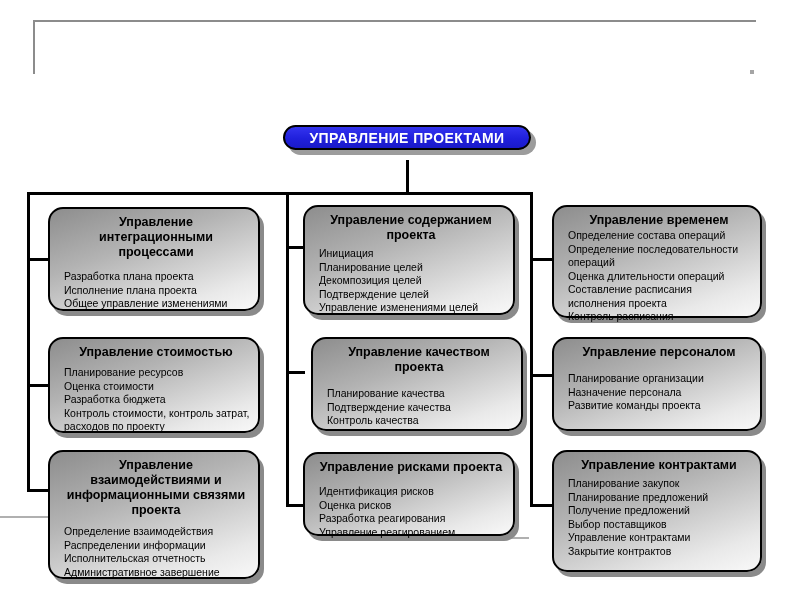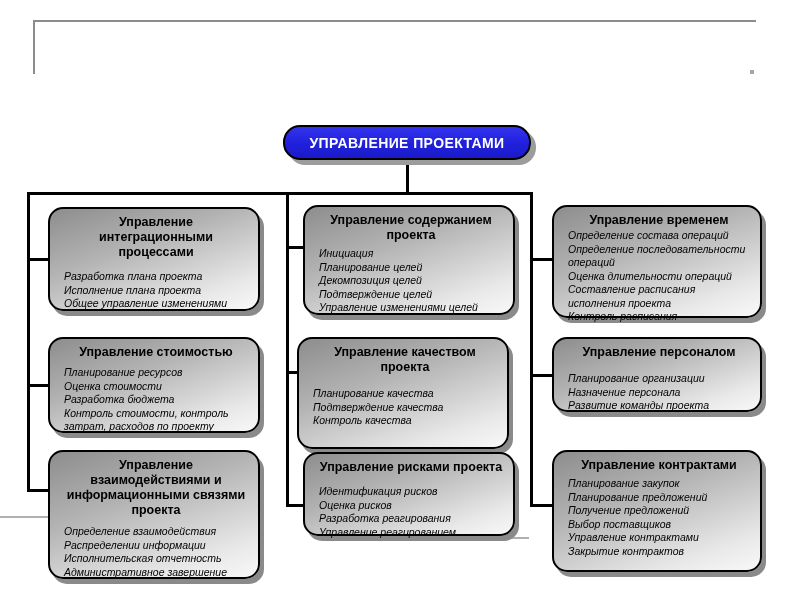--- a/index.html
+++ b/index.html
@@ -6,21 +6,21 @@
   #stage{
     position:relative;width:800px;height:600px;background:#ffffff;overflow:hidden;
     font-family:"Liberation Sans",sans-serif;color:#000;
   }
   
   .decor{position:absolute;background:#8c8c8c;}
   
   .conn{position:absolute;background:#000;}
   
   .root-node{
-    position:absolute;left:283px;top:125px;width:248px;height:35px;
+    position:absolute;left:283px;top:125px;width:248px;height:25px;
     background:linear-gradient(180deg,#3434ef 0%,#2020dc 55%,#1a1ac8 100%);
     border:2px solid #000;border-radius:17px;
     box-shadow:5px 5px 0 #9c9c9c;
     display:flex;align-items:center;justify-content:center;
     box-sizing:border-box;
   }
   .root-node .root-label{
     color:#fff;font-weight:bold;font-size:14px;letter-spacing:.4px;white-space:nowrap;
   }
   
@@ -29,27 +29,27 @@
     background:linear-gradient(160deg,#8d8d8d 0%,#b3b3b3 38%,#e9e9e9 82%,#f8f8f8 100%);
     border:2px solid #000;border-radius:15px;
     box-shadow:4px 5px 0 #8a8a8a;
     padding:5px 8px 4px 12px;
   }
   .box .title{
     font-weight:bold;font-size:12.5px;line-height:15px;text-align:center;
     margin:1px 2px 10px 2px;
   }
   .box ul{list-style:none;margin:0;padding:0 0 0 2px;}
-  .box li{font-size:10.5px;line-height:13.5px;font-style:italic;}
+  .box li{font-size:10.5px;line-height:13.5px;}
   .b1{left:48px;top:207px;width:212px;height:104px;}
   .b2{left:303px;top:205px;width:212px;height:110px;}
   .b3{left:552px;top:205px;width:210px;height:113px;}
   .b4{left:48px;top:337px;width:212px;height:96px;}
-  .b5{left:297px;top:337px;width:212px;height:112px;}
-  .b6{left:552px;top:337px;width:210px;height:75px;}
+  .b5{left:311px;top:337px;width:212px;height:94px;}
+  .b6{left:552px;top:337px;width:210px;height:94px;}
   .b7{left:48px;top:450px;width:212px;height:129px;}
   .b8{left:303px;top:452px;width:212px;height:84px;}
   .b9{left:552px;top:450px;width:210px;height:122px;}
   .b2 .title,.b9 .title{margin-bottom:4px;}
   .b3 .title{margin-bottom:1px;}
   .b4 .title{margin-bottom:6px;}
   .b5 .title,.b6 .title{margin-bottom:12px;}
   .b7 .title{margin-bottom:7px;}
 </style>
 </head>

